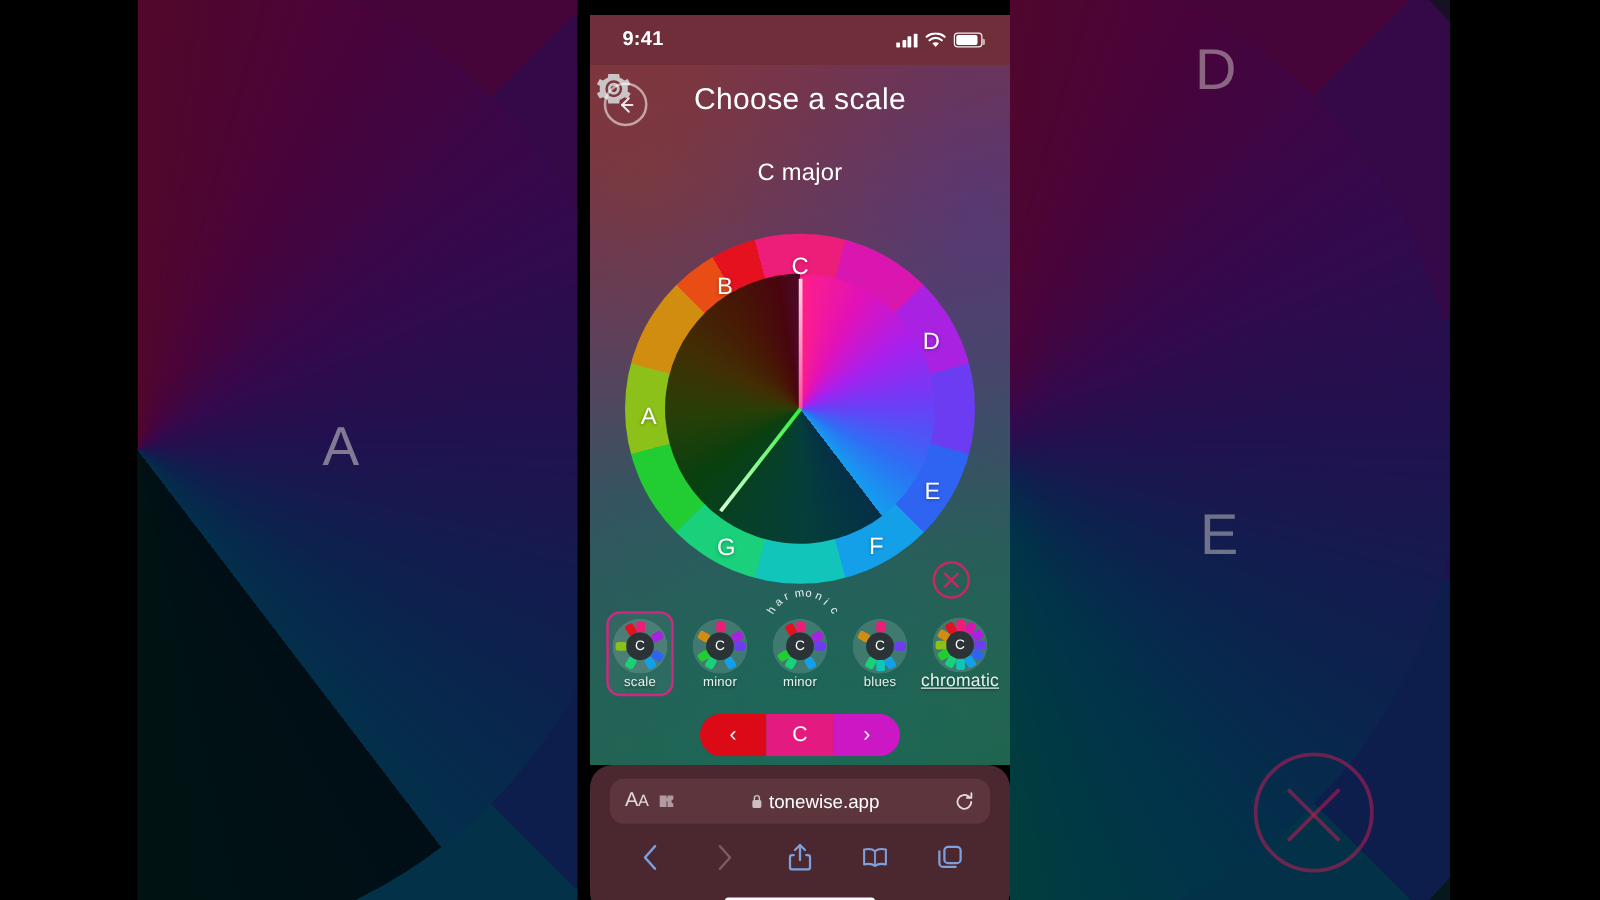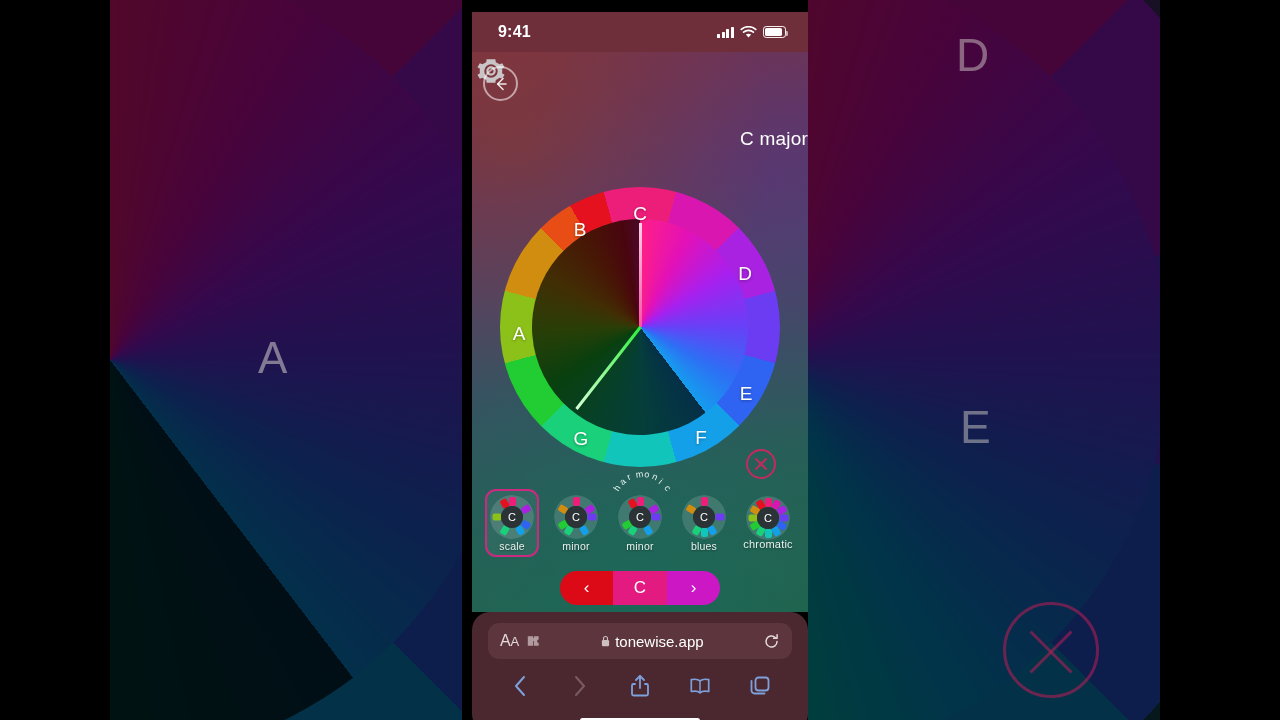--- a/index.html
+++ b/index.html
@@ -88,21 +88,21 @@
     position:absolute; width:35px; height:35px; border-radius:50%;
     border:2px solid rgba(255,255,255,0.55);
     display:flex; align-items:center; justify-content:center;
   }
   .back-btn { left:11px; top:14px; }
   .back-btn svg { width:20px; height:20px; }
   .gear-btn { right:10px; top:12px; width:38px; height:38px; display:flex; align-items:center; justify-content:center;}
   .gear-btn svg { width:30px; height:30px; }
 
   .subtitle {
-    position:absolute; left:0; right:0; top:116px; text-align:right;
+    position:absolute; left:0; right:0; top:116px; text-align:center;
     color:#fff; font-size:19px; letter-spacing:0.2px; z-index:7;
   }
 
   
   .wheel-holder { position:absolute; left:18px; top:165px; width:300px; height:300px; z-index:6; }
   .wheel { position:absolute; left:0; top:0; width:280px; height:280px; left:10px; top:10px; }
 
   .ring {
     position:absolute; inset:0; border-radius:50%;
     background: conic-gradient(
@@ -346,20 +346,21 @@
       </div>
     </div>
 
     <div class="appheader">
       <div class="iconbtn-circle back-btn">
         <svg viewBox="0 0 24 24">
           <path d="M14.5 5.5 L8 12 L14.5 18.5" stroke="rgba(255,255,255,0.88)" stroke-width="1.8" fill="none" stroke-linecap="round" stroke-linejoin="round"></path>
           <path d="M8 12 H18" stroke="rgba(255,255,255,0.88)" stroke-width="1.8" fill="none" stroke-linecap="round"></path>
         </svg>
       </div>
+      <div class="hdr-title">Choose a scale</div>
       <div class="gear-btn">
         <svg viewBox="0 0 24 24">
           <path fill="rgba(206,206,206,0.95)" d="M12 8.2a3.8 3.8 0 1 0 0 7.6 3.8 3.8 0 0 0 0-7.6zm0 5.8a2 2 0 1 1 0-4 2 2 0 0 1 0 4z"></path>
           <path fill="rgba(206,206,206,0.95)" d="M21 12c0-.6-.06-1.2-.17-1.76l2-1.2-1.9-3.3-2.1.9a8.9 8.9 0 0 0-3-1.73L15.5 2.6h-7l-.33 2.3a8.9 8.9 0 0 0-3 1.74l-2.1-.9-1.9 3.3 2 1.2A9.6 9.6 0 0 0 3 12c0 .6.06 1.2.17 1.76l-2 1.2 1.9 3.3 2.1-.9a8.9 8.9 0 0 0 3 1.73l.33 2.31h7l.33-2.3a8.9 8.9 0 0 0 3-1.74l2.1.9 1.9-3.3-2-1.2c.11-.57.17-1.16.17-1.76zm-9 5.4A5.4 5.4 0 1 1 17.4 12 5.4 5.4 0 0 1 12 17.4z"></path>
         </svg>
       </div>
     </div>
 
     <div class="subtitle">C major</div>
 
@@ -458,21 +459,21 @@
             <div class="seg" style="background: rgb(47, 99, 242); transform: rotate(120deg) translateY(-20px);"></div>
             <div class="seg" style="background: rgb(20, 160, 232); transform: rotate(150deg) translateY(-20px);"></div>
             <div class="seg" style="background: rgb(18, 197, 187); transform: rotate(180deg) translateY(-20px);"></div>
             <div class="seg" style="background: rgb(26, 208, 122); transform: rotate(210deg) translateY(-20px);"></div>
             <div class="seg" style="background: rgb(34, 204, 51); transform: rotate(240deg) translateY(-20px);"></div>
             <div class="seg" style="background: rgb(140, 193, 25); transform: rotate(270deg) translateY(-20px);"></div>
             <div class="seg" style="background: rgb(209, 141, 16); transform: rotate(300deg) translateY(-20px);"></div>
             <div class="seg" style="background: rgb(229, 17, 31); transform: rotate(330deg) translateY(-20px);"></div>
             <div class="mini-hub">C</div>
           </div>
-          <div class="scale-label" style="font-size: 11px; margin-top: -2px;">chromatic</div>
+          <div class="scale-label" style="font-size: 14px; margin-top: -2px; text-decoration: underline;">chromatic</div>
         </div>
       </div>
 
     <div class="rootpill" style="left:88px;">
       <div class="pill-prev">‹</div>
       <div class="pill-root">C</div>
       <div class="pill-next">›</div>
     </div>
 
     <div class="safari">

